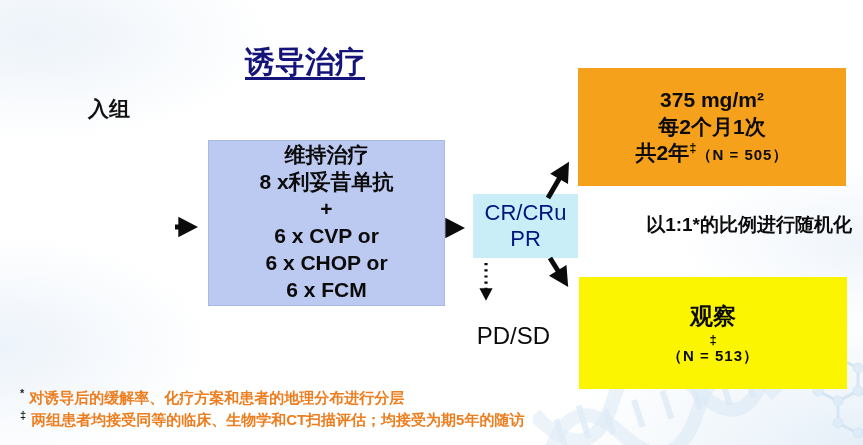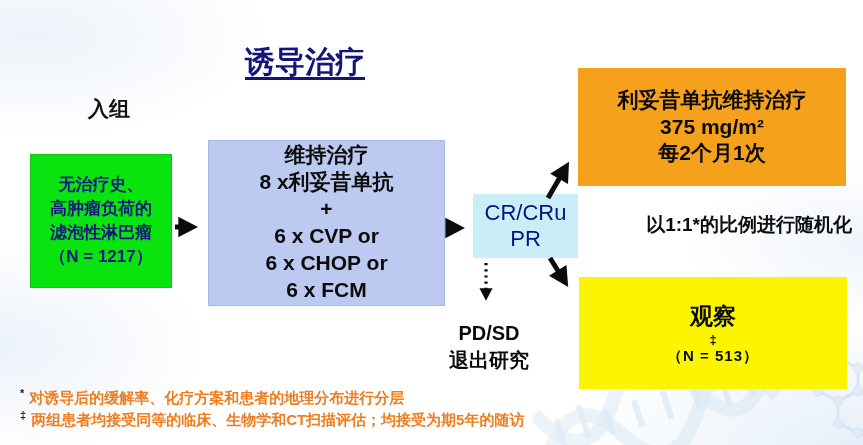--- a/index.html
+++ b/index.html
@@ -38,22 +38,22 @@
        color:#00157e;font-weight:normal;font-size:22px;line-height:1.2;}
   .box-maintenance{left:578px;top:68px;width:268px;height:118px;background:#f6a11c;
        color:#0b0b0b;font-weight:bold;font-size:21px;line-height:1.27;}
   .box-observation{left:579px;top:277px;width:268px;height:112px;background:#fbf502;
        color:#0b0b0b;font-weight:bold;flex-direction:column;}
   .obs-label{font-size:23px;}
   .dagger-sm{font-size:13px;vertical-align:top;}
   .n-sm{font-size:15px;letter-spacing:1px;}
   .randomization{position:absolute;left:598px;top:212px;width:254px;text-align:right;
        font-size:19px;font-weight:bold;color:#0b0b0b;}
-  .dropout{position:absolute;left:428px;top:320px;width:122px;text-align:center;
-       font-size:20px;font-weight:bold;color:#0b0b0b;line-height:1.35;}
+  .dropout{position:absolute;left:428px;top:320px;width:122px;text-align:right;
+       font-size:24px;font-weight:normal;color:#0b0b0b;line-height:1.35;}
   
   .footnotes{position:absolute;left:20px;top:386px;font-size:15px;font-weight:bold;
        color:#ee7d1e;line-height:1.42;}
   .fn-marker{color:#1a1a1a;font-size:11px;vertical-align:super;margin-right:5px;font-weight:bold;}
   .arrows{position:absolute;left:0;top:0;pointer-events:none;}
 </style>
 </head>
 <body>
 
 <div class="canvas">
@@ -85,58 +85,53 @@
       <circle cx="325" cy="120" r="5"></circle>
         <circle cx="305" cy="110" r="5"></circle>
       <line x1="305" y1="45" x2="305" y2="25" stroke-width="3"></line>
         <circle cx="305" cy="22" r="5"></circle>
     </g>
   </svg>
 
   <div class="title-induction">诱导治疗</div>
   <div class="enroll">入组</div>
 
-  <div class="box box-patient">
-    <div>无治疗史、</div>
-    <div>高肿瘤负荷的</div>
-    <div>滤泡性淋巴瘤</div>
-    <div>（N = 1217）</div>
-  </div>
 
   <div class="box box-chemo">
     <div>维持治疗</div>
     <div>8 x利妥昔单抗</div>
     <div>+</div>
     <div>6 x CVP or</div>
     <div>6 x CHOP or</div>
     <div>6 x FCM</div>
   </div>
 
   <div class="box box-response">
     <div>CR/CRu</div>
     <div>PR</div>
   </div>
 
   <div class="box box-maintenance">
-    <div>利妥昔单抗维持治疗</div>
     <div>375 mg/m²</div>
     <div>每2个月1次</div>
+    <div>
+      <span>共2年</span><span class="dagger-sm">‡</span><span class="n-sm">（N = 505）</span>
+    </div>
   </div>
 
   <div class="randomization">以1:1*的比例进行随机化</div>
 
   <div class="box box-observation">
     <span class="obs-label">观察</span>
       <span class="dagger-sm">‡</span>
       <span class="n-sm">（N = 513）</span>
   </div>
 
   <div class="dropout">
     <div>PD/SD</div>
-    <div>退出研究</div>
   </div>
 
   <div class="footnotes">
     <div>
       <span class="fn-marker">*</span><span>对诱导后的缓解率、化疗方案和患者的地理分布进行分层</span>
     </div>
     <div>
       <span class="fn-marker">‡</span><span>两组患者均接受同等的临床、生物学和CT扫描评估；均接受为期5年的随访</span>
     </div>
   </div>

